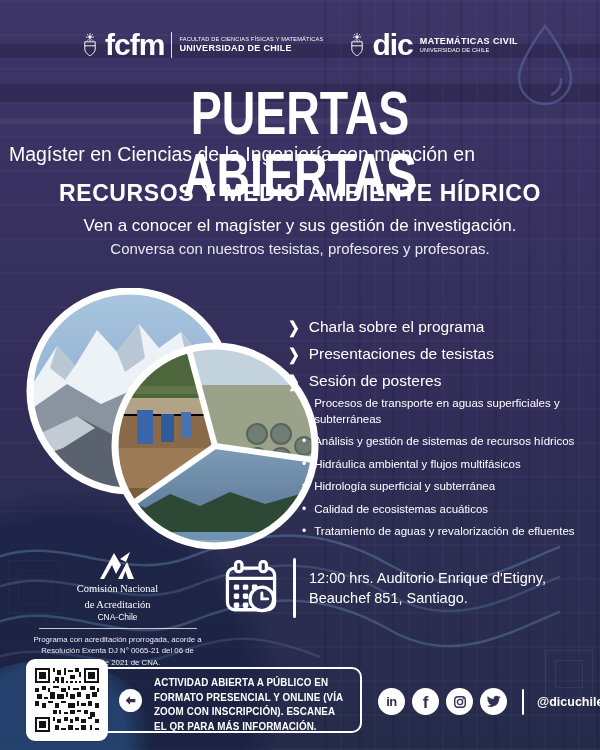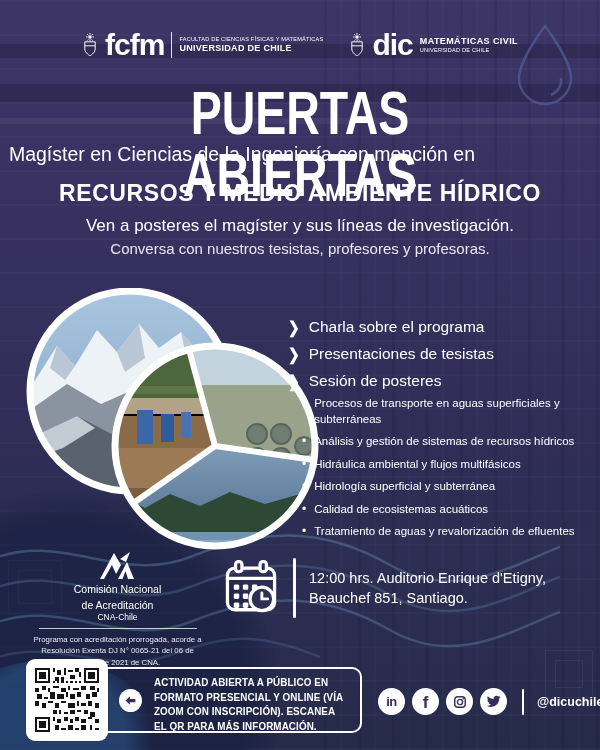--- a/index.html
+++ b/index.html
@@ -42,21 +42,21 @@
   .intro2{position:absolute;top:240px;left:0;width:600px;text-align:center;font-size:15px;color:#e9e7f3;}
   
   .agenda{position:absolute;left:288px;top:318px;width:300px;}
   .agenda-item{display:flex;align-items:center;gap:9px;margin-bottom:9px;font-size:15.5px;}
   .chev{font-size:14px;font-weight:700;transform:scaleY(1.15);}
   .topics{position:absolute;left:302px;top:396px;width:286px;}
   .topic-item{display:flex;gap:8px;margin-bottom:7px;font-size:11.5px;line-height:1.35;}
   .dot{font-size:12px;line-height:1.3;}
   
   .cna{position:absolute;left:30px;top:550px;width:175px;text-align:center;}
-  .cna-org{font-size:10.5px;line-height:1.2;margin-top:3px;}
+  .cna-org{font-size:10.5px;line-height:1.2;margin-top:3px;font-family:Liberation Serif, serif;}
   .cna-sub{font-size:8.5px;margin-top:1px;}
   .cna-rule{width:158px;height:1px;background:rgba(255,255,255,.75);margin:6px auto 5px auto;}
   .cna-note{font-size:7.8px;line-height:1.45;color:#eceaf5;}
   
   .event{position:absolute;left:222px;top:558px;display:flex;align-items:center;gap:13px;}
   .event-sep{width:3px;height:60px;background:#fff;border-radius:2px;}
   .event-date{font-size:15.5px;font-weight:700;margin-bottom:5px;}
   .event-venue{font-size:14.5px;line-height:1.4;}
   
   .qr-unit{position:absolute;left:22px;top:658px;width:330px;height:88px;}
@@ -135,21 +135,21 @@
       <div class="logo-text">
         <div class="dic-line1">MATEMÁTICAS CIVIL</div>
         <div class="dic-line2">UNIVERSIDAD DE CHILE</div>
       </div>
     </div>
   </div>
 
   <div class="title"><span>PUERTAS ABIERTAS</span></div>
   <div class="subtitle1">Magíster en Ciencias de la Ingeniería con mención en</div>
   <div class="subtitle2">RECURSOS Y MEDIO AMBIENTE HÍDRICO</div>
-  <div class="intro1">Ven a posteres el magíster y sus líneas de investigación.</div>
+  <div class="intro1">Ven a conocer el magíster y sus gestión de investigación.</div>
   <div class="intro2">Conversa con nuestros tesistas, profesores y profesoras.</div>
 
   <svg style="position:absolute;left:5px;top:288px" width="322" height="272" viewBox="0 0 322 272">
     <defs>
       <clipPath id="cL">
           <circle cx="125" cy="103" r="100"></circle>
         </clipPath>
       <clipPath id="cR">
           <circle cx="210" cy="158" r="100"></circle>
         </clipPath>

